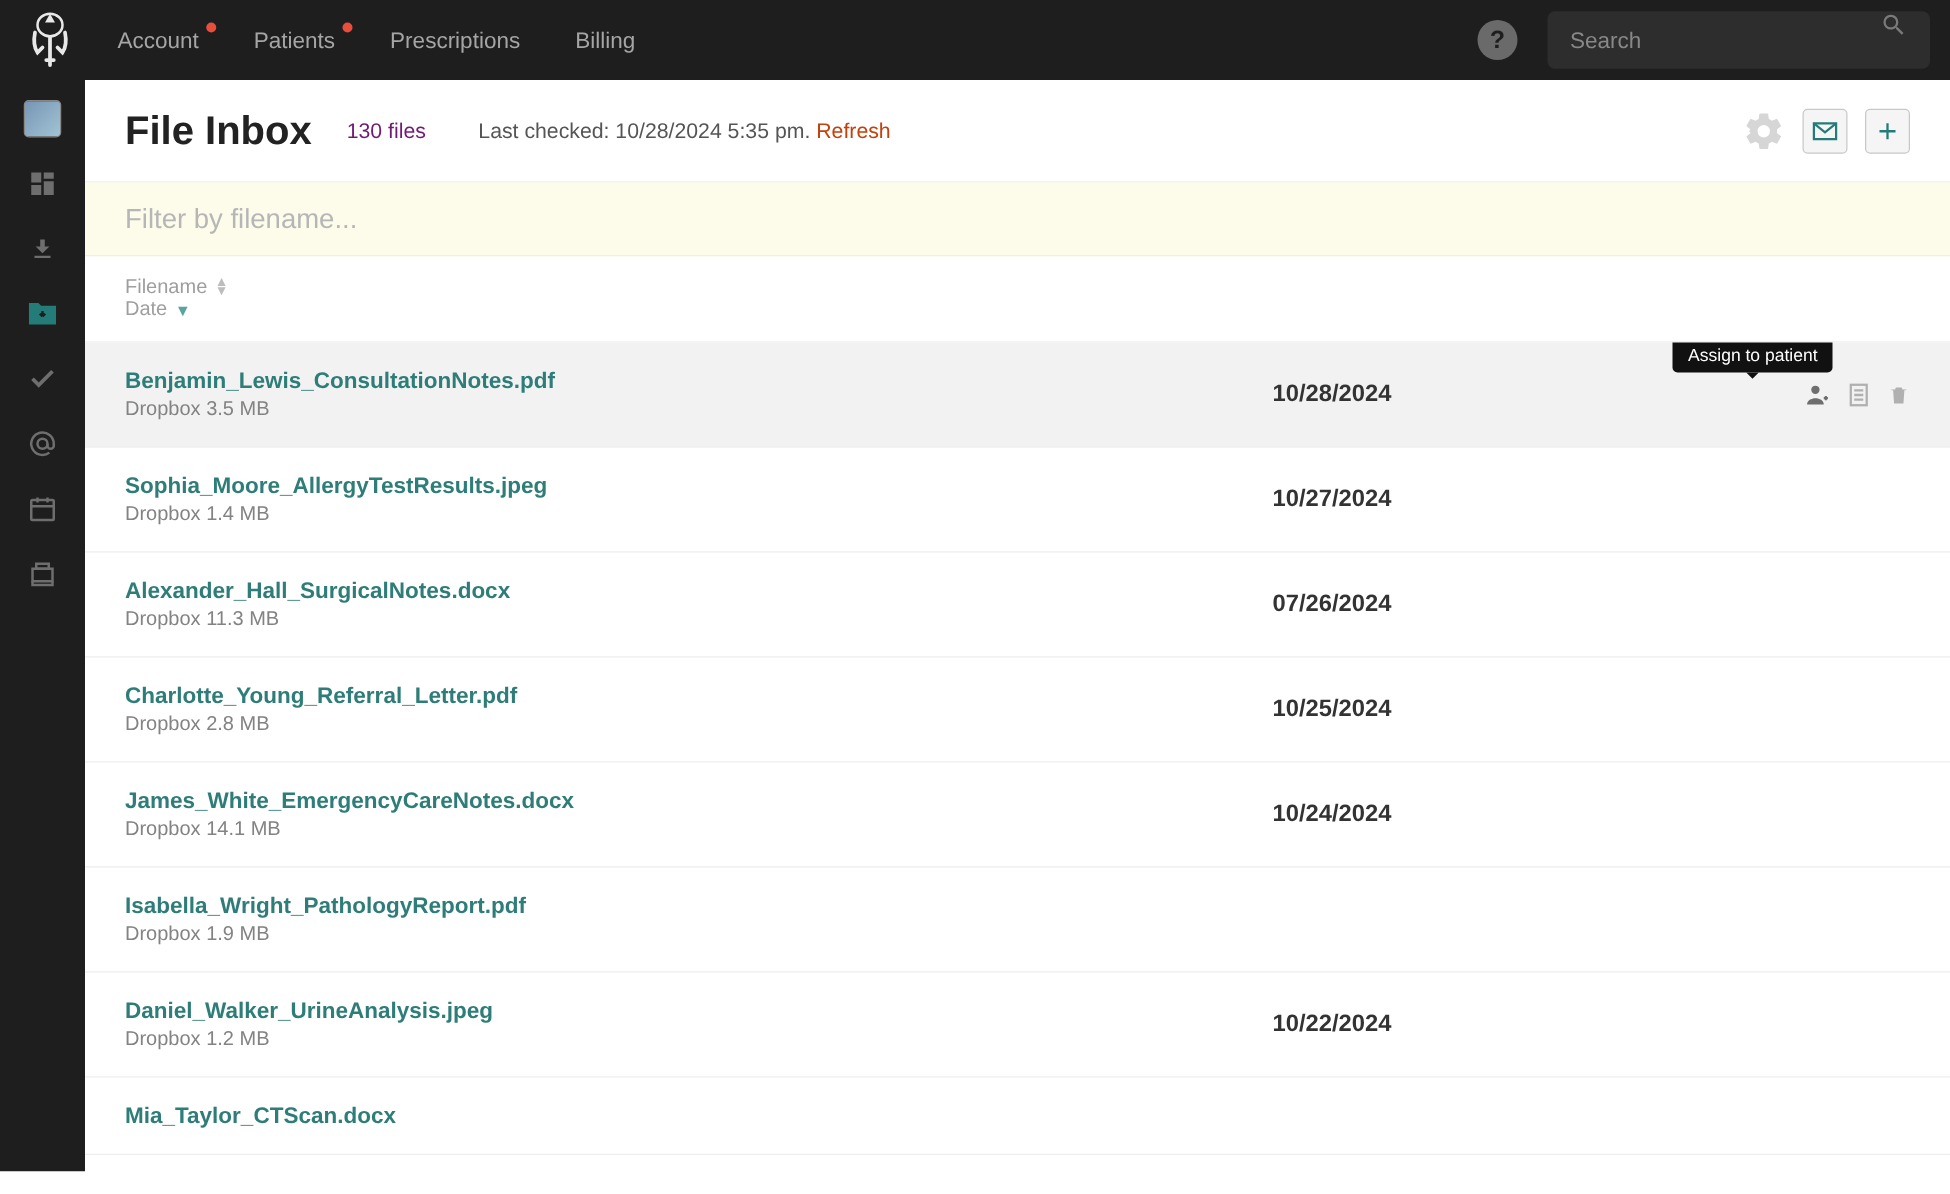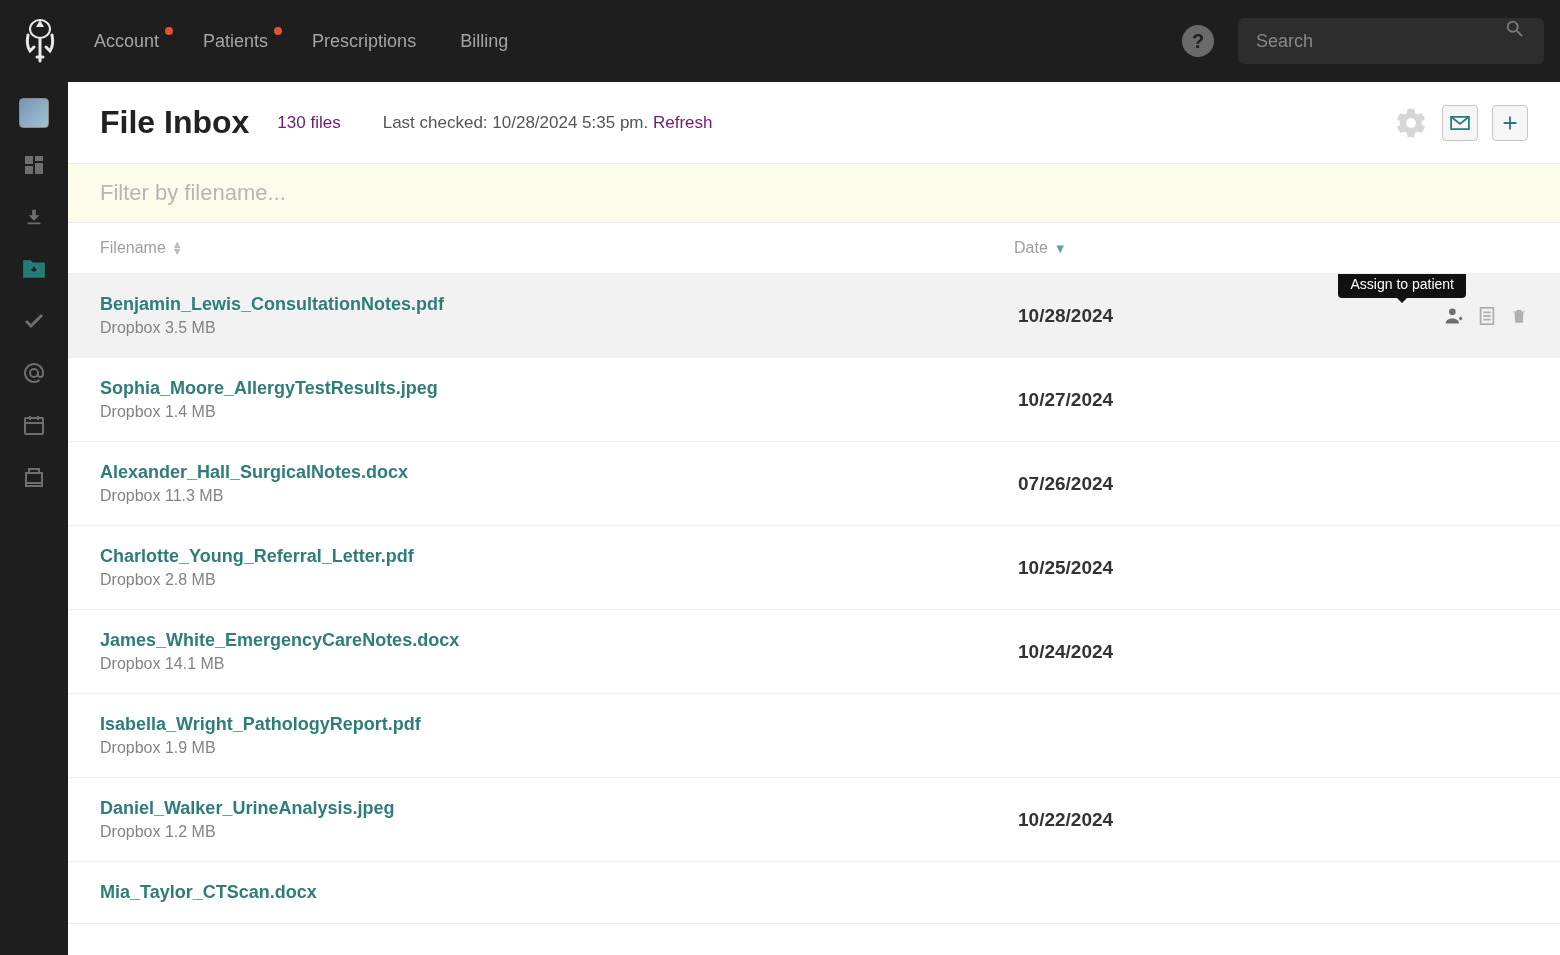--- a/index.html
+++ b/index.html
@@ -5,21 +5,21 @@
 * { box-sizing: border-box; margin: 0; padding: 0; }
 body {
   font-family: -apple-system, "Helvetica Neue", Helvetica, Arial, sans-serif;
   background: #fff;
   color: #333;
   width: 1560px;
   height: 955px;
   overflow: hidden;
 }
 .topbar {
-  height: 82px;
+  height: 64px;
   background: #1e1e1e;
   display: flex;
   align-items: center;
   padding: 0 16px;
 }
 .logo {
   width: 48px;
   height: 48px;
   display: flex;
   align-items: center;
@@ -134,21 +134,21 @@
 .file-count {
   font-size: 17px;
   color: #701a75;
   margin-right: 18px;
 }
 .last-checked {
   font-size: 17px;
   color: #555;
 }
 .refresh-link {
-  color: #701a75;
+  color: #c2410c;
   cursor: pointer;
 }
 .header-spacer { flex: 1; }
 .header-actions {
   display: flex;
   align-items: center;
   gap: 14px;
 }
 .gear-btn {
   color: #d6d6d6;
@@ -176,24 +176,25 @@
   border: none;
   background: transparent;
   font-size: 22px;
   color: #888;
   outline: none;
 }
 .filter-row input::placeholder { color: #b6b6b6; }
 
 .table-head {
   display: flex;
-  padding: 16px 36px 16px 32px;
+  padding: 16px 20px 16px 32px;
   color: #9e9e9e;
   font-size: 16px;
   border-bottom: 1px solid #eee;
+  flex-direction: column;
 }
 .col-filename {
   flex: 1;
   display: flex;
   align-items: center;
   gap: 6px;
   cursor: pointer;
 }
 .col-date {
   width: 380px;

